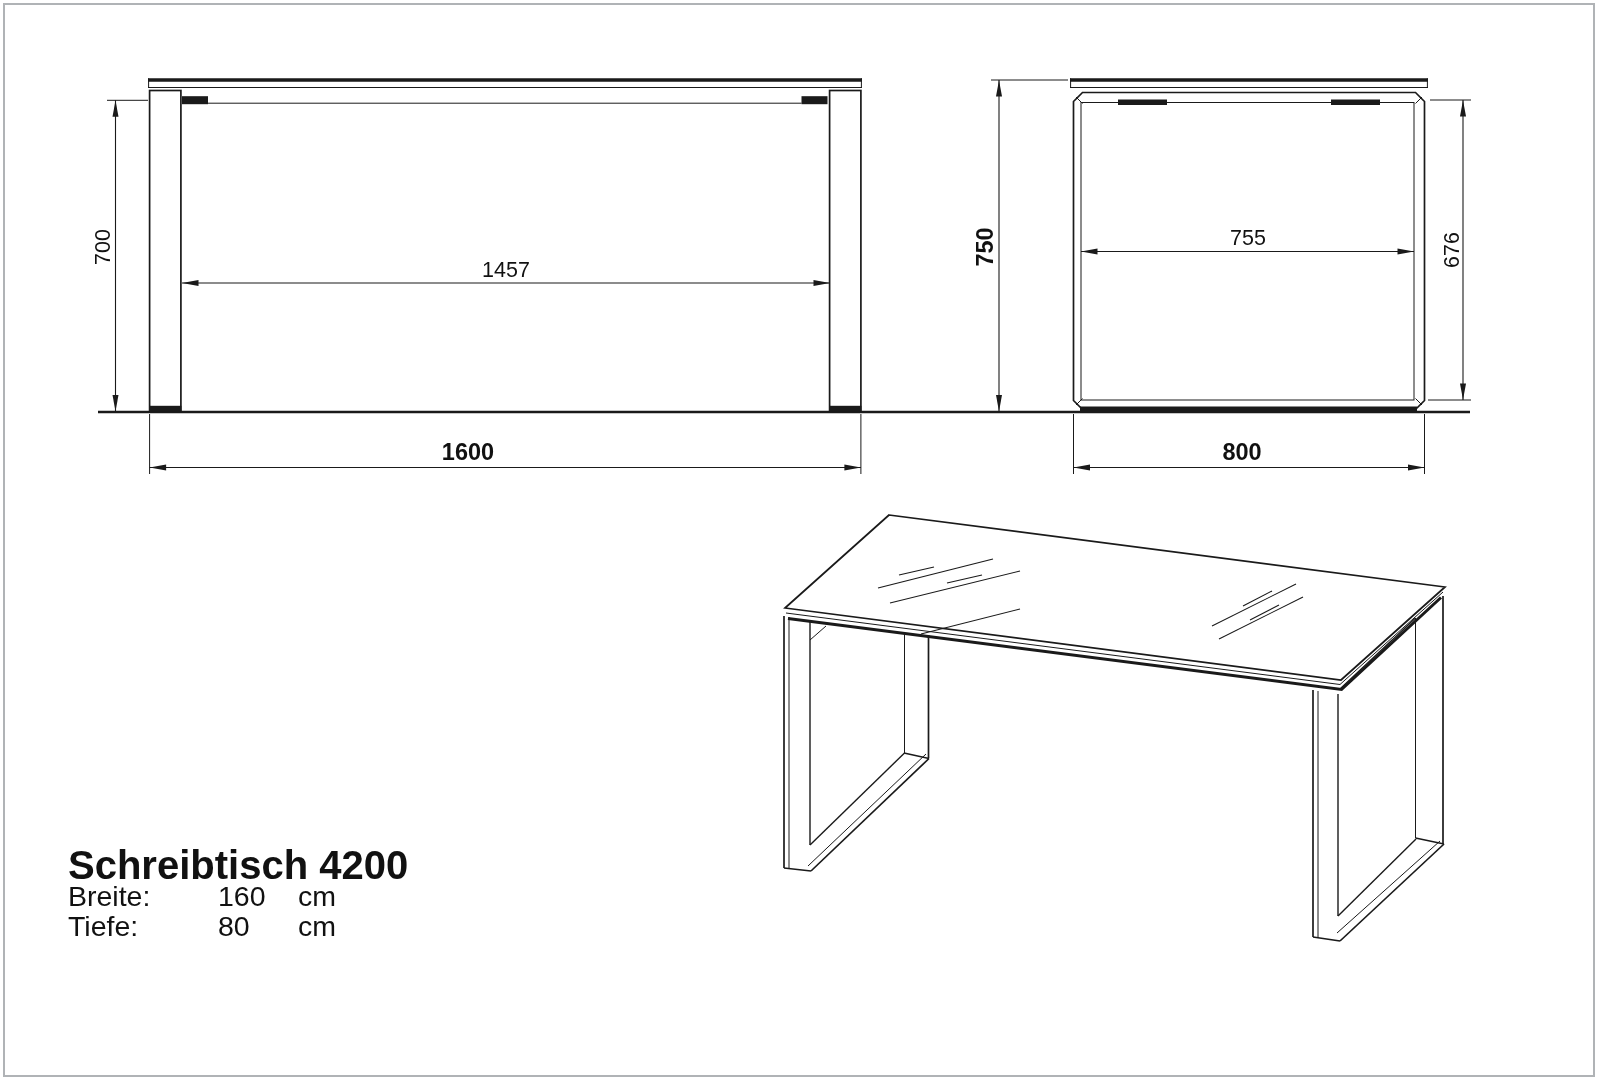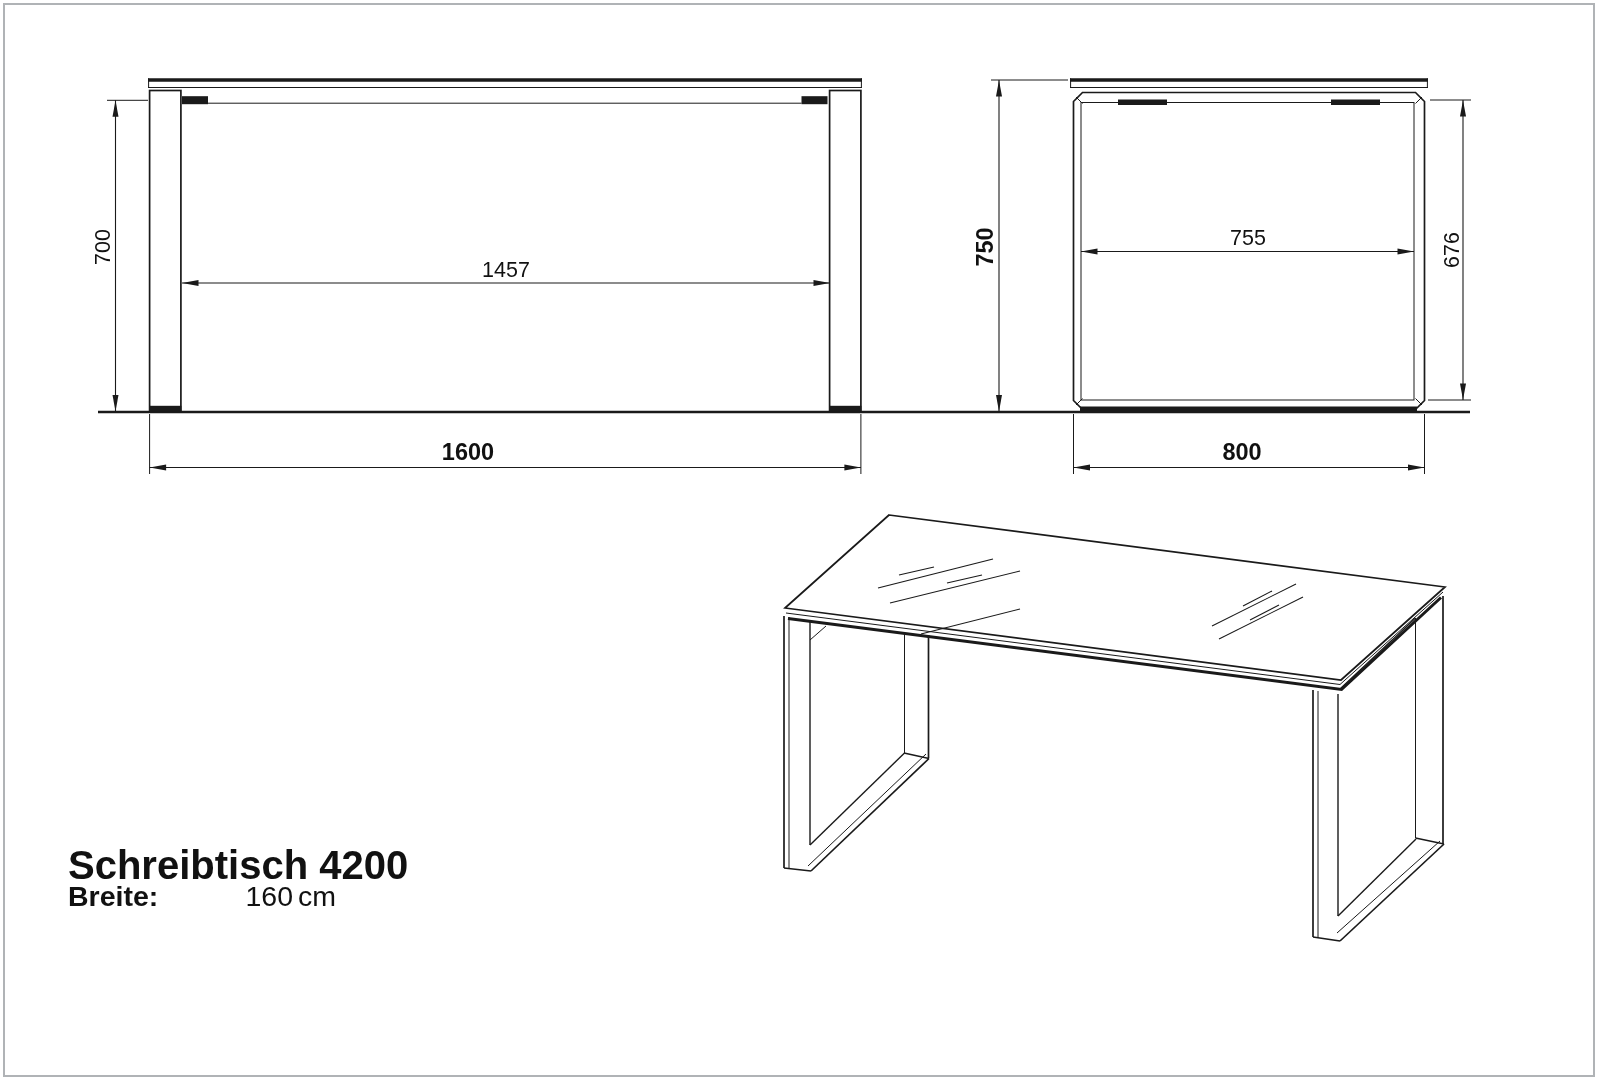--- a/index.html
+++ b/index.html
@@ -27,22 +27,22 @@
 
   text.dim  { font-family:"Liberation Sans", sans-serif; font-size:21.5px; fill:#111; }
   text.dimb { font-family:"Liberation Sans", sans-serif; font-size:23.5px; font-weight:bold; fill:#111; }
 
   .title {
     position:absolute; left:68px; top:826px; font-size:40px; font-weight:bold;
     color:#111; white-space:nowrap;margin-top:17px;
   }
   .specs { position:absolute; left:68px; top:881px; font-size:28.5px; color:#111; }
   .specs .row { height:30px; line-height:30px; white-space:nowrap; }
-  .specs .lbl { display:inline-block; width:150px;font-weight:bold; }
-  .specs .val { display:inline-block; width:75px; text-align:right; }
+  .specs .lbl { display:inline-block; width:150px; }
+  .specs .val { display:inline-block; width:75px; }
   .specs .unit { display:inline-block; margin-left:5px; }
 </style>
 </head>
 <body>
 
 <div class="stage">
   <div class="frame-border"></div>
 
   <svg class="drawing" width="1600" height="1085" viewBox="0 0 1600 1085">
     <defs>
@@ -180,14 +180,17 @@
       </g>
     </g>
   </svg>
 
   <div class="title">Schreibtisch 4200</div>
 
   <div class="specs">
     <div class="row">
       <span class="lbl">Breite:</span><span class="val">160</span><span class="unit">cm</span>
     </div>
+    <div class="row">
+      <span class="lbl">Tiefe:</span><span class="val">80</span><span class="unit">cm</span>
+    </div>
   </div>
 </div>
 
 </body></html>

